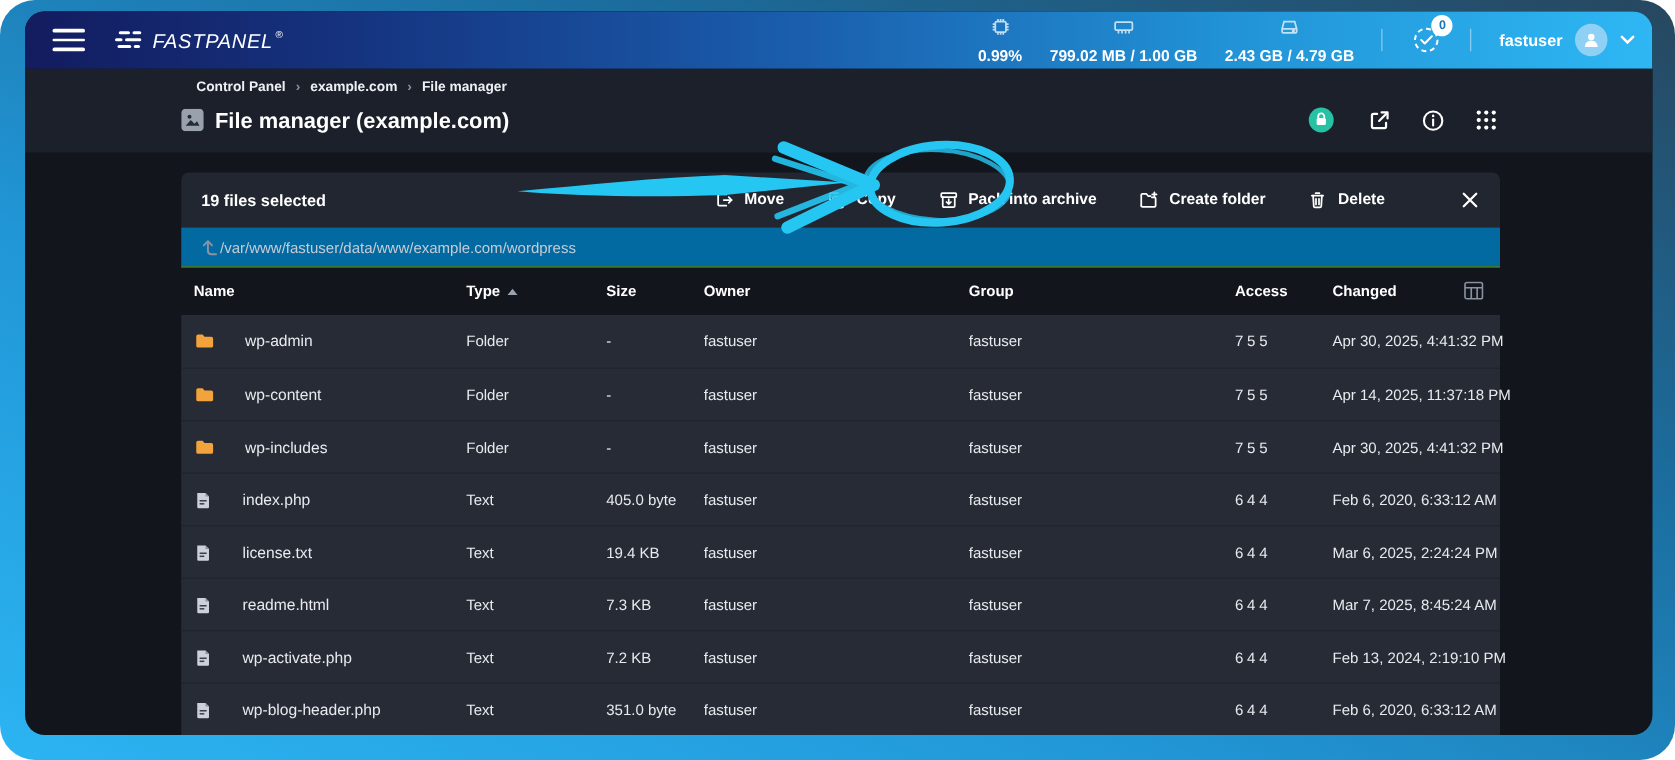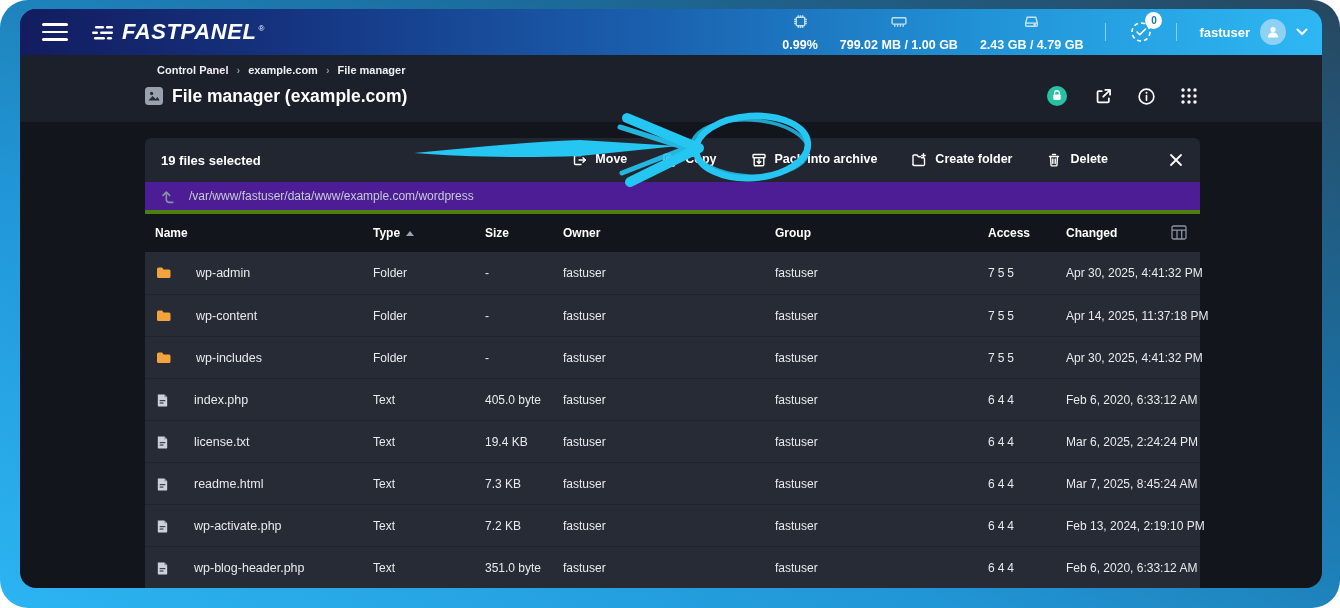--- a/index.html
+++ b/index.html
@@ -12,21 +12,21 @@
             border-radius:16px; overflow:hidden; background:#12151c; }
 
   
   .topbar { height:46px; display:flex; align-items:center; padding:0 14px 0 14px;
             background:linear-gradient(90deg,#131c5f 0%,#15337f 20%,#1a5fae 48%,#2193d6 74%,#2eb7f4 100%);
             color:#fff; }
   .hamburger { width:26px; height:18px; display:flex; flex-direction:column; justify-content:space-between; cursor:pointer; margin-left:8px; }
   .hamburger span { display:block; height:2.6px; background:#fff; border-radius:2px; }
   .brand { display:flex; align-items:baseline; margin-left:24px; }
   .brand .eq { margin-right:6px; position:relative; top:2px; }
-  .brand .name { font-size:22px; font-weight:bold; font-style:italic; letter-spacing:.6px; }
+  .brand .name { font-size:16px; font-weight:normal; font-style:italic; letter-spacing:.6px; }
   .brand .reg { font-size:8px; position:relative; top:-8px; margin-left:2px; }
   .tb-right { margin-left:auto; display:flex; align-items:center; gap:22px; }
   .stat { display:flex; align-items:center; gap:8px; font-size:12.5px; font-weight:bold;flex-direction:column; }
   .stat svg { opacity:.85; }
   .tb-divider { width:1px; height:18px; background:rgba(255,255,255,.45); }
   .tasks { position:relative; width:26px; height:26px; }
   .badge { position:absolute; top:-7px; right:-8px; min-width:17px; height:17px; border-radius:9px;
            background:#fff; color:#1b74b8; font-size:10px; font-weight:bold;
            display:flex; align-items:center; justify-content:center; }
   .userbox { display:flex; align-items:center; gap:10px; font-size:13px; font-weight:bold; }
@@ -44,22 +44,22 @@
 
   
   .content { margin:16px 122px 0 125px; position:relative; }
   .sel-toolbar { height:44px; background:#212630; border-radius:6px 6px 0 0;
                  display:flex; align-items:center; padding:0 16px 0 16px; color:#fff; }
   .sel-text { font-size:13px; font-weight:bold; }
   .tool-btns { margin-left:auto; display:flex; align-items:center; gap:34px; }
   .tbtn { display:flex; align-items:flex-start; gap:8px; font-size:12.5px; font-weight:bold; color:#fff; cursor:pointer; }
   .close-x { margin-left:26px; cursor:pointer; display:flex; }
 
-  .pathbar { height:32px; background:#4c1d95; border-bottom:4px solid #4d7c0f;
-             display:flex; align-items:center; padding:0 14px; gap:13px; }
+  .pathbar { height:32px; background:#0369a1; border-bottom:1px solid #4d7c0f;
+             display:flex; align-items:center; padding:0 14px; }
   .pathbar .ptext { font-size:12px; color:#c6ccd6; }
 
   .grid { display:grid; grid-template-columns:218px 112px 78px 212px 213px 78px 1fr;
           align-items:center; padding:0 14px 0 10px; }
   .thead { height:38px; color:#fff; font-size:12px; font-weight:bold; position:relative; }
   .thead .gridicon { position:absolute; right:13px; top:11px; cursor:pointer; }
   .sortcell { display:flex; align-items:center; gap:6px; }
   .caret { width:0; height:0; border-left:4px solid transparent; border-right:4px solid transparent;
            border-bottom:5px solid #98a2b3; }
 

